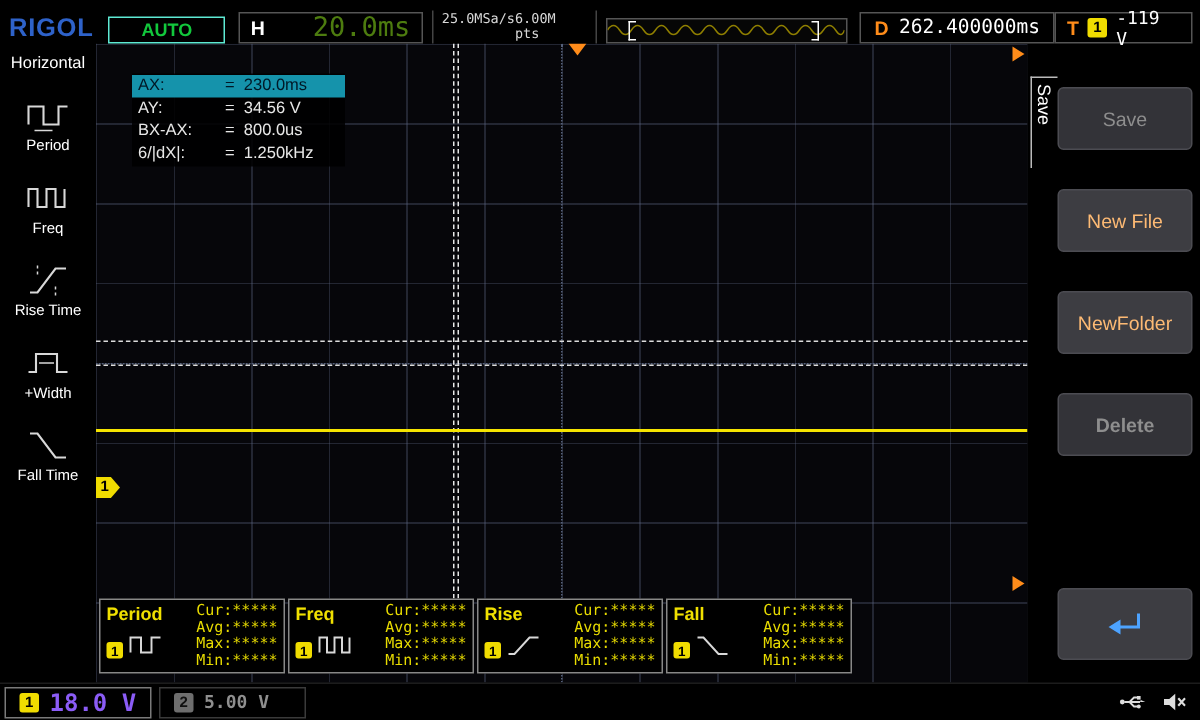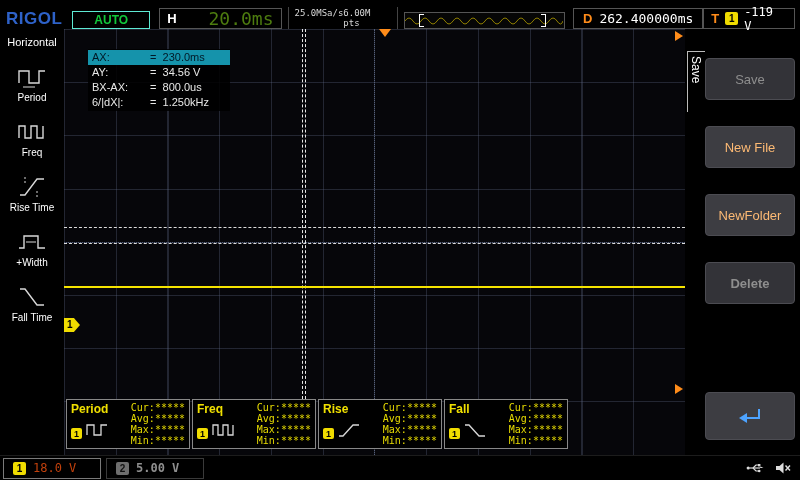--- a/index.html
+++ b/index.html
@@ -87,21 +87,21 @@
   .rbtn { position:absolute; left:20px; width:90px; height:42px; background:#3d3d42; border:1px solid #4c4c52;
           border-radius:4px; color:#fdba74; font-size:13px; display:flex; align-items:center;
           justify-content:center; cursor:pointer; box-sizing:border-box; }
   .rbtn.disabled { color:#8e8e8e; background:#333338; }
 
   
   .bottombar { position:absolute; left:0; top:455px; width:800px; height:25px; background:#000;
                border-top:1px solid #1c1c1c; display:flex; align-items:center; z-index:10; box-sizing:border-box; }
   .chbox { display:flex; align-items:center; gap:7px; border:1px solid #7a7a7a; height:19px;
            padding:0 9px; margin-left:3px; min-width:78px; cursor:pointer; }
-  .ch1val { color:#c2410c; font-size:12px; font-weight:normal; }
+  .ch1val { color:#8b5cf6; font-size:16px; font-weight:bold; }
   .chbox2 { border-color:#3a3a3a; margin-left:5px; }
   .badge2 { background:#6e6e6e; color:#101010; font-size:10px; font-weight:bold; width:13px; height:13px;
             display:flex; align-items:center; justify-content:center; border-radius:2px; }
   .ch2val { color:#8f8f8f; font-size:12px; font-weight:bold;text-align:center; }
   .baricons { margin-left:auto; margin-right:8px; display:flex; gap:11px; align-items:center; }
 </style>
 </head>
 <body>
 
 <div class="topbar">

